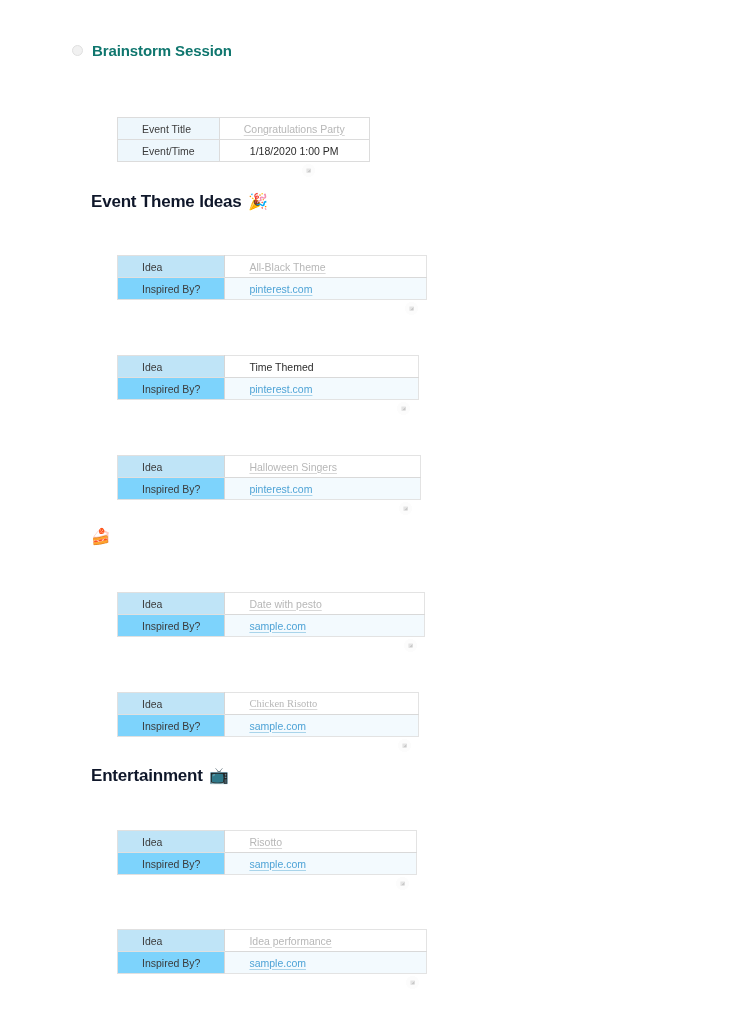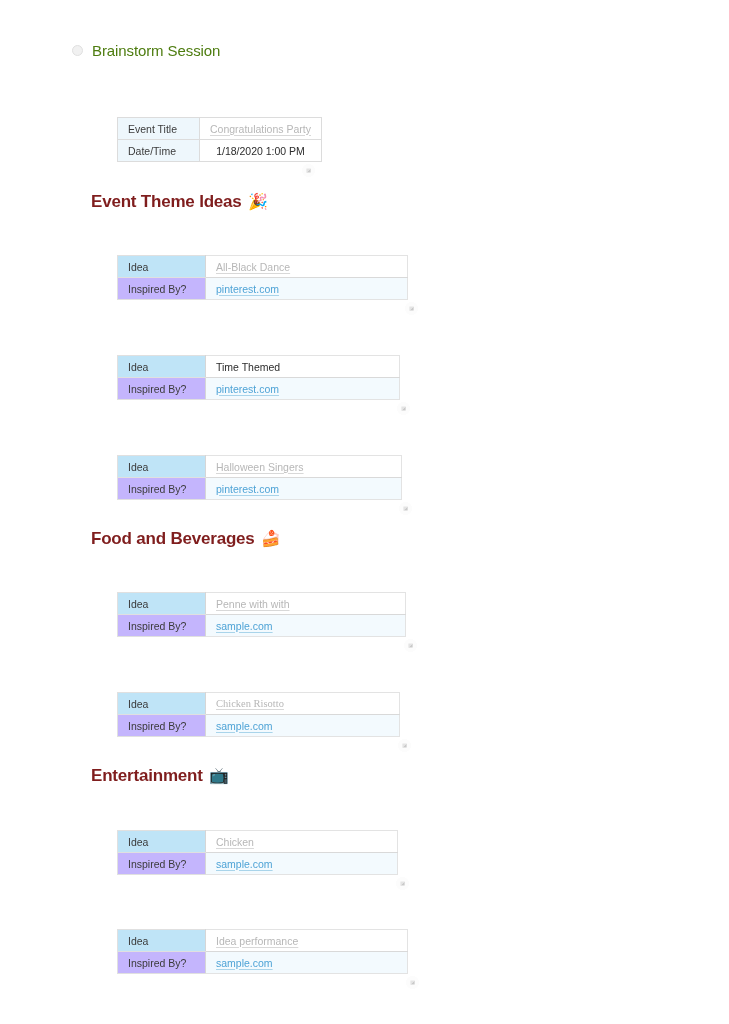--- a/index.html
+++ b/index.html
@@ -35,32 +35,32 @@
     width: 11px;
     height: 11px;
     border-radius: 50%;
     background: #f1f1f1;
     border: 1px solid #e0e0e0;
     box-sizing: border-box;
     flex: none;
   }
   .doc-title {
     font-size: 15px;
-    font-weight: normal;
-    color: #4d7c0f;
+    font-weight: bold;
+    color: #0f766e;
     letter-spacing: -0.1px;
     white-space: nowrap;
   }
 
   
   .section-heading {
     position: absolute;
     font-size: 17px;
     font-weight: bold;
-    color: #7f1d1d;
+    color: #0f172a;
     letter-spacing: -0.2px;
     white-space: nowrap;
     display: flex;
     align-items: center;
     gap: 7px;
   }
   .section-heading .emoji {
     font-size: 16px;
     line-height: 1;
     display: inline-block;
@@ -71,21 +71,21 @@
     position: absolute;
   }
   table.kv {
     border-collapse: collapse;
     table-layout: fixed;
     background: #ffffff;
   }
   table.kv td {
     border: 1px solid #e3e3e3;
     height: 22px;
-    padding: 0 10px;
+    padding: 0 24px;
     font-size: 10.5px;
     vertical-align: middle;
     box-sizing: border-box;
     overflow: hidden;
     white-space: nowrap;
   }
   td.label {
     color: #3b3b3b;
     font-size: 10.5px;
   }
@@ -100,21 +100,21 @@
   
   .tbl-idea td.label {
     background: #bfe4f7;
     border-color: #e0e0e0;
     border-right-color: #d6d6d6;
   }
   .tbl-idea tr.row-link td {
     background: #f3fafe;
   }
   .tbl-idea tr.row-link td.label {
-    background: #c4b5fd;
+    background: #7dd3fc;
   }
 
   .val {
     color: #2c2c2c;
   }
   .val.placeholder {
     color: #b7b7b7;
     text-decoration: underline;
     text-decoration-color: #d8d8d8;
     text-underline-offset: 2px;
@@ -158,21 +158,21 @@
   </div>
 
   <div class="table-block tbl-wrap-event" style="left:117px; top:117px;">
     <table class="kv tbl-event">
       <tbody>
           <tr>
         <td class="label" style="width:82px;">Event Title</td>
         <td class="val placeholder centered" style="width:105px;">Congratulations Party</td>
       </tr>
       <tr>
-        <td class="label" style="width:82px;">Date/Time</td>
+        <td class="label" style="width:82px;">Event/Time</td>
         <td class="val centered" style="width:105px;text-align:center;">1/18/2020 1:00 PM</td>
       </tr>
     </tbody>
       </table>
     <span class="resize-handle" style="left:185px; top:47px;">
       <svg width="13" height="13" viewBox="0 0 13 13">
         <circle cx="6.5" cy="6.5" r="6.5" fill="#fcfcfc"></circle>
         <path d="M8.6 4.4 L8.6 8.6 L4.4 8.6 Z" fill="#c9c9c9"></path>
         <path d="M4.4 4.4 L8.6 4.4 L4.4 8.6 Z" fill="#e4e4e4"></path>
       </svg>
@@ -182,21 +182,21 @@
   <div class="section-heading" style="left:91px; top:192px;">
     <span>Event Theme Ideas</span>
     <span class="emoji">🎉</span>
   </div>
 
   <div class="table-block" style="left:117px; top:255px;">
     <table class="kv tbl-idea">
       <tbody>
           <tr class="row-idea">
         <td class="label" style="width:88px;">Idea</td>
-        <td class="val placeholder" style="width:202px;">All-Black Dance</td>
+        <td class="val placeholder" style="width:202px;">All-Black Theme</td>
       </tr>
       <tr class="row-link">
         <td class="label" style="width:88px;">Inspired By?</td>
         <td class="val" style="width:202px;"><span class="link">pinterest.com</span></td>
       </tr>
     </tbody>
       </table>
     <span class="resize-handle" style="left:288px; top:47px;">
       <svg width="13" height="13" viewBox="0 0 13 13">
           <circle cx="6.5" cy="6.5" r="6.5" fill="#fcfcfc"></circle>
@@ -244,30 +244,29 @@
     <span class="resize-handle" style="left:282px; top:47px;">
       <svg width="13" height="13" viewBox="0 0 13 13">
           <circle cx="6.5" cy="6.5" r="6.5" fill="#fcfcfc"></circle>
           <path d="M8.6 4.4 L8.6 8.6 L4.4 8.6 Z" fill="#c9c9c9"></path>
           <path d="M4.4 4.4 L8.6 4.4 L4.4 8.6 Z" fill="#e4e4e4"></path>
         </svg>
     </span>
   </div>
 
   <div class="section-heading" style="left:91px; top:529px;">
-    <span>Food and Beverages</span>
     <span class="emoji">🍰</span>
   </div>
 
   <div class="table-block" style="left:117px; top:592px;">
     <table class="kv tbl-idea">
       <tbody>
           <tr class="row-idea">
         <td class="label" style="width:88px;">Idea</td>
-        <td class="val placeholder" style="width:200px;">Penne with with</td>
+        <td class="val placeholder" style="width:200px;">Date with pesto</td>
       </tr>
       <tr class="row-link">
         <td class="label" style="width:88px;">Inspired By?</td>
         <td class="val" style="width:200px;"><span class="link">sample.com</span></td>
       </tr>
     </tbody>
       </table>
     <span class="resize-handle" style="left:287px; top:47px;">
       <svg width="13" height="13" viewBox="0 0 13 13">
           <circle cx="6.5" cy="6.5" r="6.5" fill="#fcfcfc"></circle>
@@ -302,21 +301,21 @@
   <div class="section-heading" style="left:91px; top:766px;">
     <span>Entertainment</span>
     <span class="emoji">📺</span>
   </div>
 
   <div class="table-block" style="left:117px; top:830px;">
     <table class="kv tbl-idea">
       <tbody>
           <tr class="row-idea">
         <td class="label" style="width:88px;">Idea</td>
-        <td class="val placeholder" style="width:192px;">Chicken</td>
+        <td class="val placeholder" style="width:192px;">Risotto</td>
       </tr>
       <tr class="row-link">
         <td class="label" style="width:88px;">Inspired By?</td>
         <td class="val" style="width:192px;"><span class="link">sample.com</span></td>
       </tr>
     </tbody>
       </table>
     <span class="resize-handle" style="left:279px; top:47px;">
       <svg width="13" height="13" viewBox="0 0 13 13">
           <circle cx="6.5" cy="6.5" r="6.5" fill="#fcfcfc"></circle>

